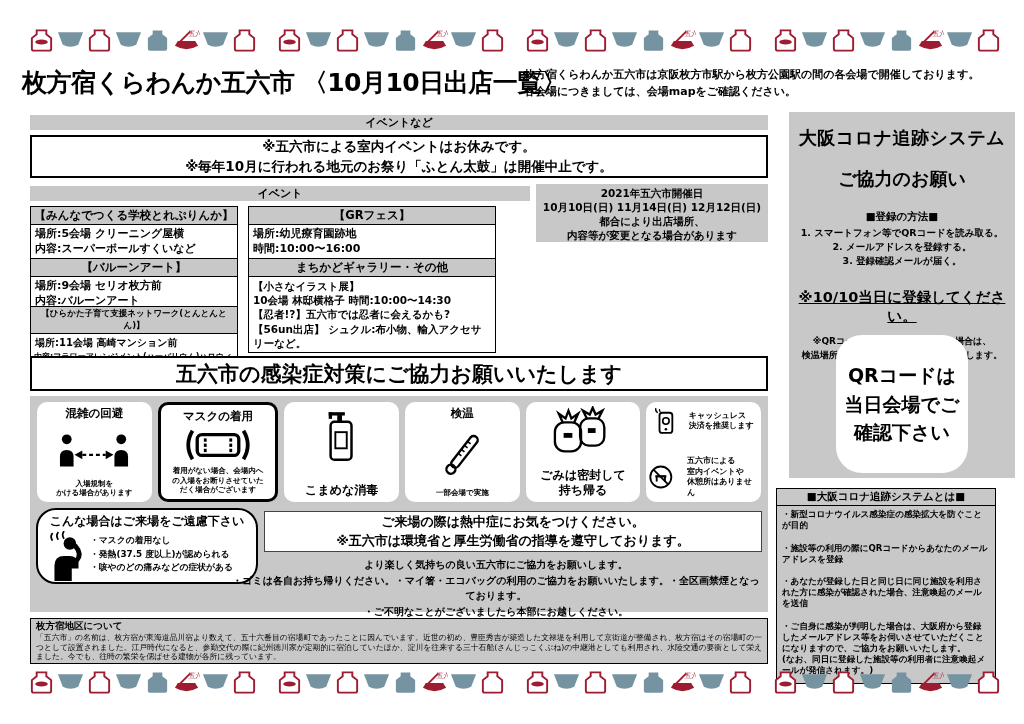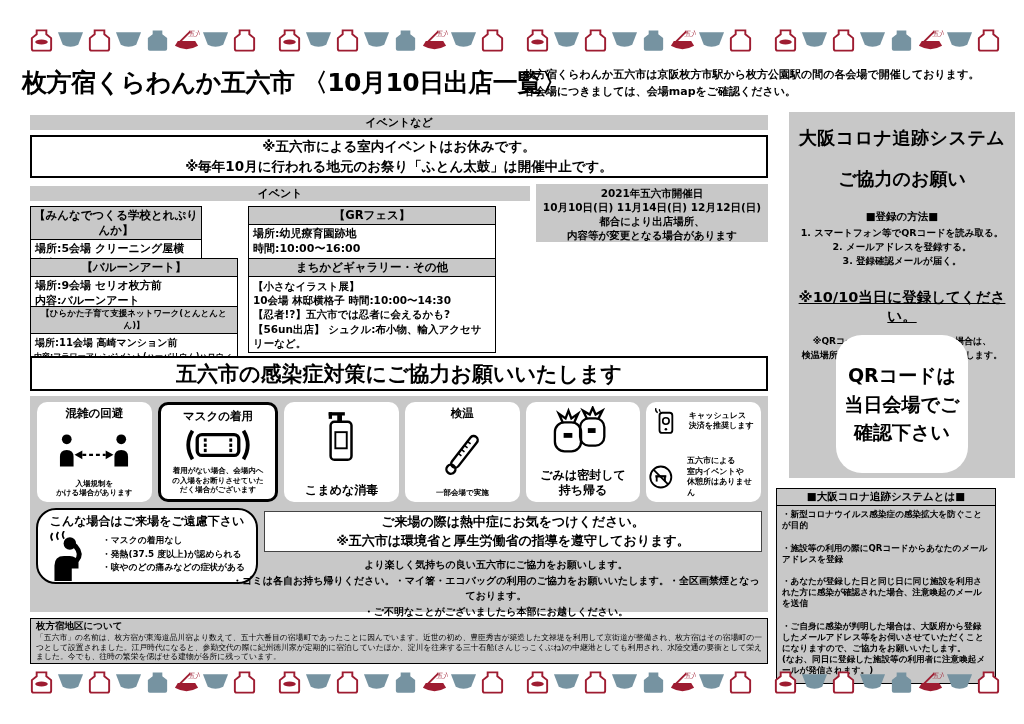--- a/index.html
+++ b/index.html
@@ -31,21 +31,21 @@
   #notice-box { position:absolute; left:30px; top:135px; width:738px; height:43px; border:2px solid #000;
     display:flex; align-items:center; justify-content:center; text-align:center;
     font-weight:bold; font-size:13.5px; line-height:1.45; }
 
   #schedule-box { position:absolute; left:536px; top:184px; width:232px; height:58px; background:#c8c8c8;
     text-align:center; font-weight:bold; font-size:10.5px; line-height:1.33; padding-top:3px; }
 
   .event-box { position:absolute; border:1.5px solid #000; background:#fff; }
   .ebox-title { background:#c8c8c8; border-bottom:1px solid #000; font-weight:bold; font-size:11.5px; text-align:center; padding:1px 2px; }
   .ebox-body { font-weight:bold; font-size:11px; padding:2px 4px; line-height:1.35; }
-  #ebox-0 { left:30px; top:206px; width:172px; }
+  #ebox-0 { left:30px; top:206px; width:208px; }
   #ebox-1 { left:30px; top:258px; width:208px; }
   #ebox-2 { left:30px; top:306px; width:208px; }
   #ebox-2 .ebox-title { font-size:8.5px; }
   #ebox-2 .ebox-body { font-size:10px; }
   .ebox-body-small { font-weight:bold; font-size:8px; padding:0 3px 2px; line-height:1.3; }
   #ebox-3 { left:248px; top:206px; width:248px; }
   #ebox-4 { left:248px; top:258px; width:248px; }
   #ebox-4 .ebox-body { font-size:10.5px; }
 
   #infection-title { position:absolute; left:30px; top:356px; width:738px; height:35px; border:2px solid #000;
@@ -59,21 +59,21 @@
   .mcard.mask { border:3.5px solid #000; }
   .mtitle { font-weight:bold; font-size:11.5px; }
   .mnote { font-size:7.5px; font-weight:bold; line-height:1.3; }
   .mlabel { font-weight:bold; font-size:12px; line-height:1.25; }
   .mrow { display:flex; align-items:center; gap:13px; }
   .mrow-text { font-size:8px; font-weight:bold; text-align:left; line-height:1.3; }
 
   #avoid-box { position:absolute; left:6px; top:112px; width:222px; height:76px; background:#fff;
     border:2.5px solid #000; border-radius:20px; padding:3px 8px; }
   .avoid-title { font-weight:bold; font-size:12px; text-align:center; }
-  .avoid-content { display:flex; gap:16px; margin-top:1px; }
+  .avoid-content { display:flex; gap:4px; margin-top:1px; }
   .avoid-items { font-size:8.8px; font-weight:bold; line-height:1.55; padding-top:3px; }
 
   #heat-box { position:absolute; left:234px; top:115px; width:498px; height:41px; background:#fff; border:1.5px solid #444;
     display:flex; align-items:center; justify-content:center; text-align:center; font-weight:bold; font-size:13px; line-height:1.4; }
 
   #measures-footer { position:absolute; left:200px; top:161px; width:532px; text-align:center;
     font-weight:bold; font-size:10px; line-height:1.55; }
 
   
   #district-box { position:absolute; left:30px; top:618px; width:738px; height:46px; background:#c8c8c8;

